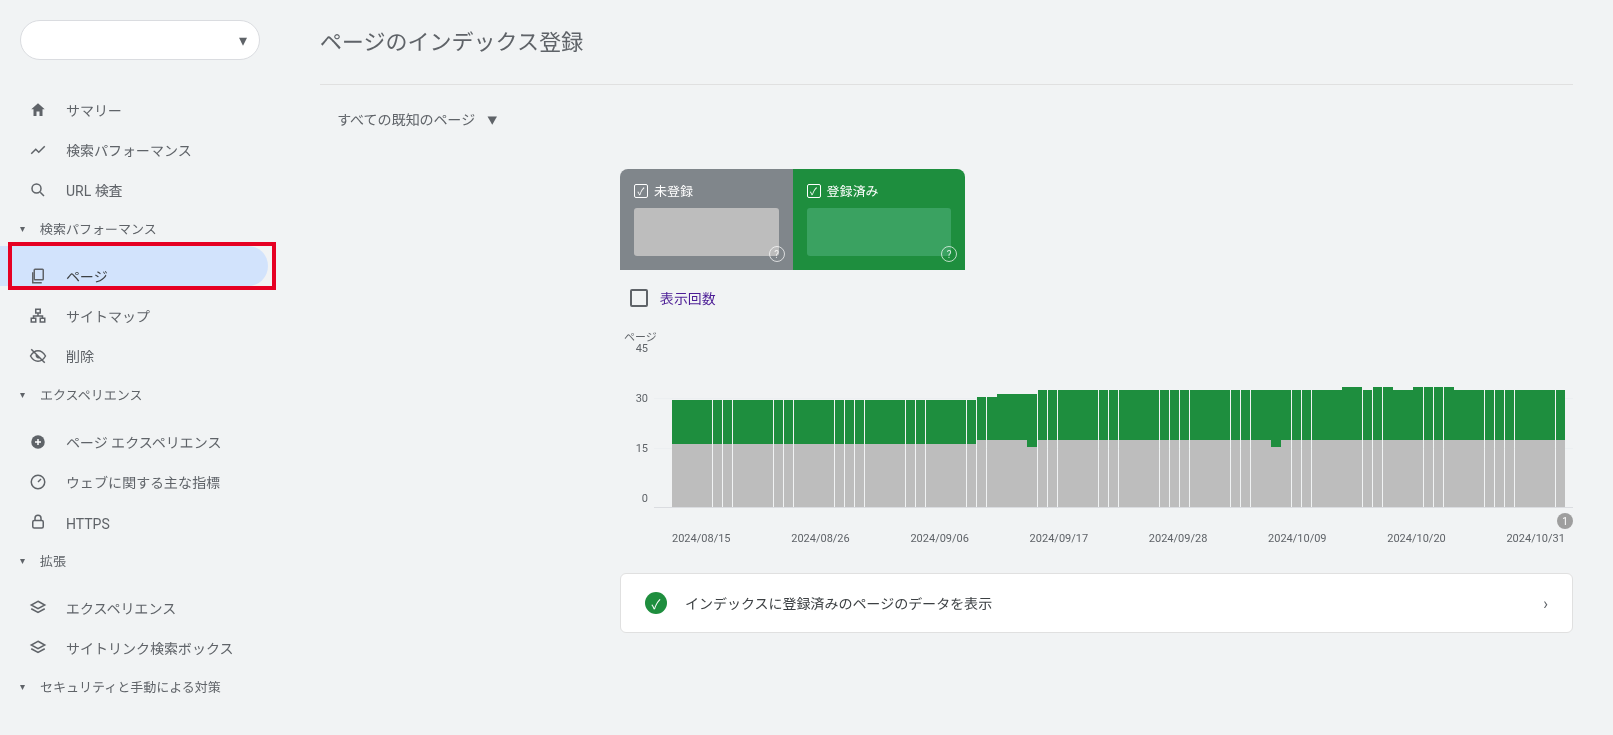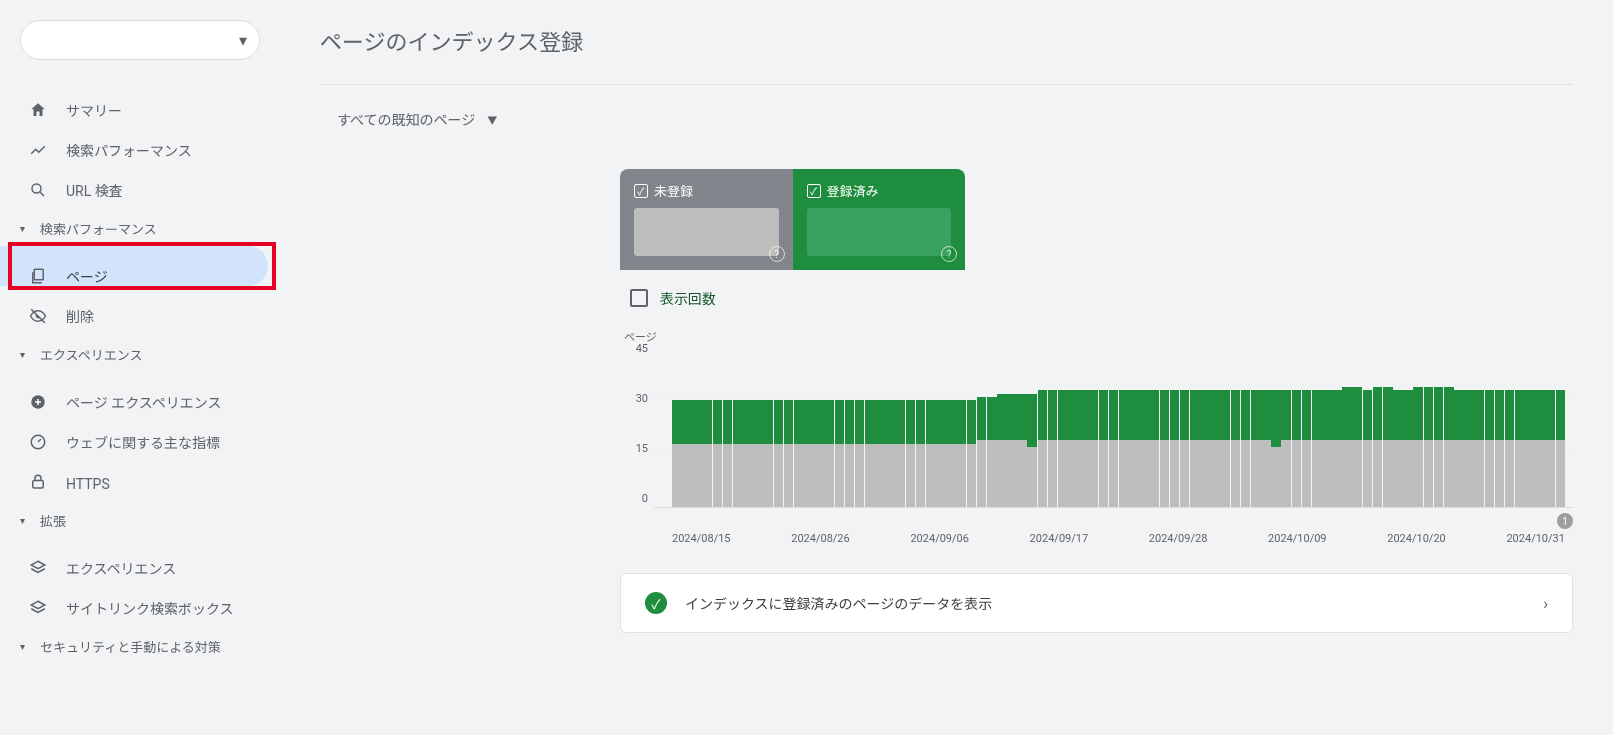--- a/index.html
+++ b/index.html
@@ -34,21 +34,21 @@
 .tab-unreg { background: #80868b; color: #fff; }
 .tab-reg { background: #1e8e3e; color: #fff; }
 .tab-check { display: flex; align-items: center; font-size: 13px; }
 .tab-check .cb { width: 14px; height: 14px; border: 1.5px solid #fff; border-radius: 2px; margin-right: 6px; display: flex; align-items: center; justify-content: center; font-size: 10px; }
 .tab-value { height: 48px; margin-top: 8px; border-radius: 3px; }
 .tab-unreg .tab-value { background: #bdbdbd; }
 .tab-reg .tab-value { background: #4caf7a; opacity: 0.6; }
 .help-ic { position: absolute; right: 8px; bottom: 8px; width: 16px; height: 16px; border: 1.3px solid rgba(255,255,255,0.7); border-radius: 50%; font-size: 10px; display: flex; align-items: center; justify-content: center; color: rgba(255,255,255,0.8); }
 
 
-.impressions { display: flex; align-items: center; margin-top: 18px; font-size: 14px; color: #14532d; }
+.impressions { display: flex; align-items: center; margin-top: 18px; font-size: 14px; color: #4c1d95; }
 .impressions .cb2 { width: 18px; height: 18px; border: 2px solid #5f6368; border-radius: 2px; margin: 0 12px 0 10px; }
 
 
 .chart-wrap { margin-top: 20px; }
 .chart-label { font-size: 11px; color: #5f6368; margin-bottom: 4px; margin-left: 4px; }
 .chart { position: relative; height: 160px; display: flex; }
 .y-axis { width: 34px; position: relative; }
 .y-tick { position: absolute; right: 6px; font-size: 11px; color: #5f6368; transform: translateY(-50%); }
 .plot { flex: 1; position: relative; border-bottom: 1px solid #dadce0; }
 .grid-line { position: absolute; left: 0; right: 0; border-top: 1px solid #eceff1; }
@@ -111,20 +111,31 @@
       <div class="nav-item active">
         <span class="icon">
             <svg width="18" height="18" viewBox="0 0 24 24" fill="none" stroke="#5f6368" stroke-width="2">
               <rect x="7" y="3" width="12" height="14" rx="1"></rect>
               <path d="M5 7v14h12"></path>
             </svg>
           </span>
         <span>ページ</span>
       </div>
       <div class="highlight-box"></div>
+    </div>
+    <div class="nav-item">
+      <span class="icon">
+          <svg width="18" height="18" viewBox="0 0 24 24" fill="none" stroke="#5f6368" stroke-width="2">
+            <rect x="9" y="3" width="6" height="5"></rect>
+            <rect x="3" y="15" width="6" height="5"></rect>
+            <rect x="15" y="15" width="6" height="5"></rect>
+            <path d="M12 8v4m-6 3v-3h12v3"></path>
+          </svg>
+        </span>
+      <span>サイトマップ</span>
     </div>
     <div class="nav-item">
       <span class="icon">
           <svg width="18" height="18" viewBox="0 0 24 24" fill="none" stroke="#5f6368" stroke-width="2">
             <path d="M3 3l18 18M10 10a3 3 0 004 4M2 12s4-7 10-7 10 7 10 7-4 7-10 7-10-7-10-7z"></path>
           </svg>
         </span>
       <span>削除</span>
     </div>
 

